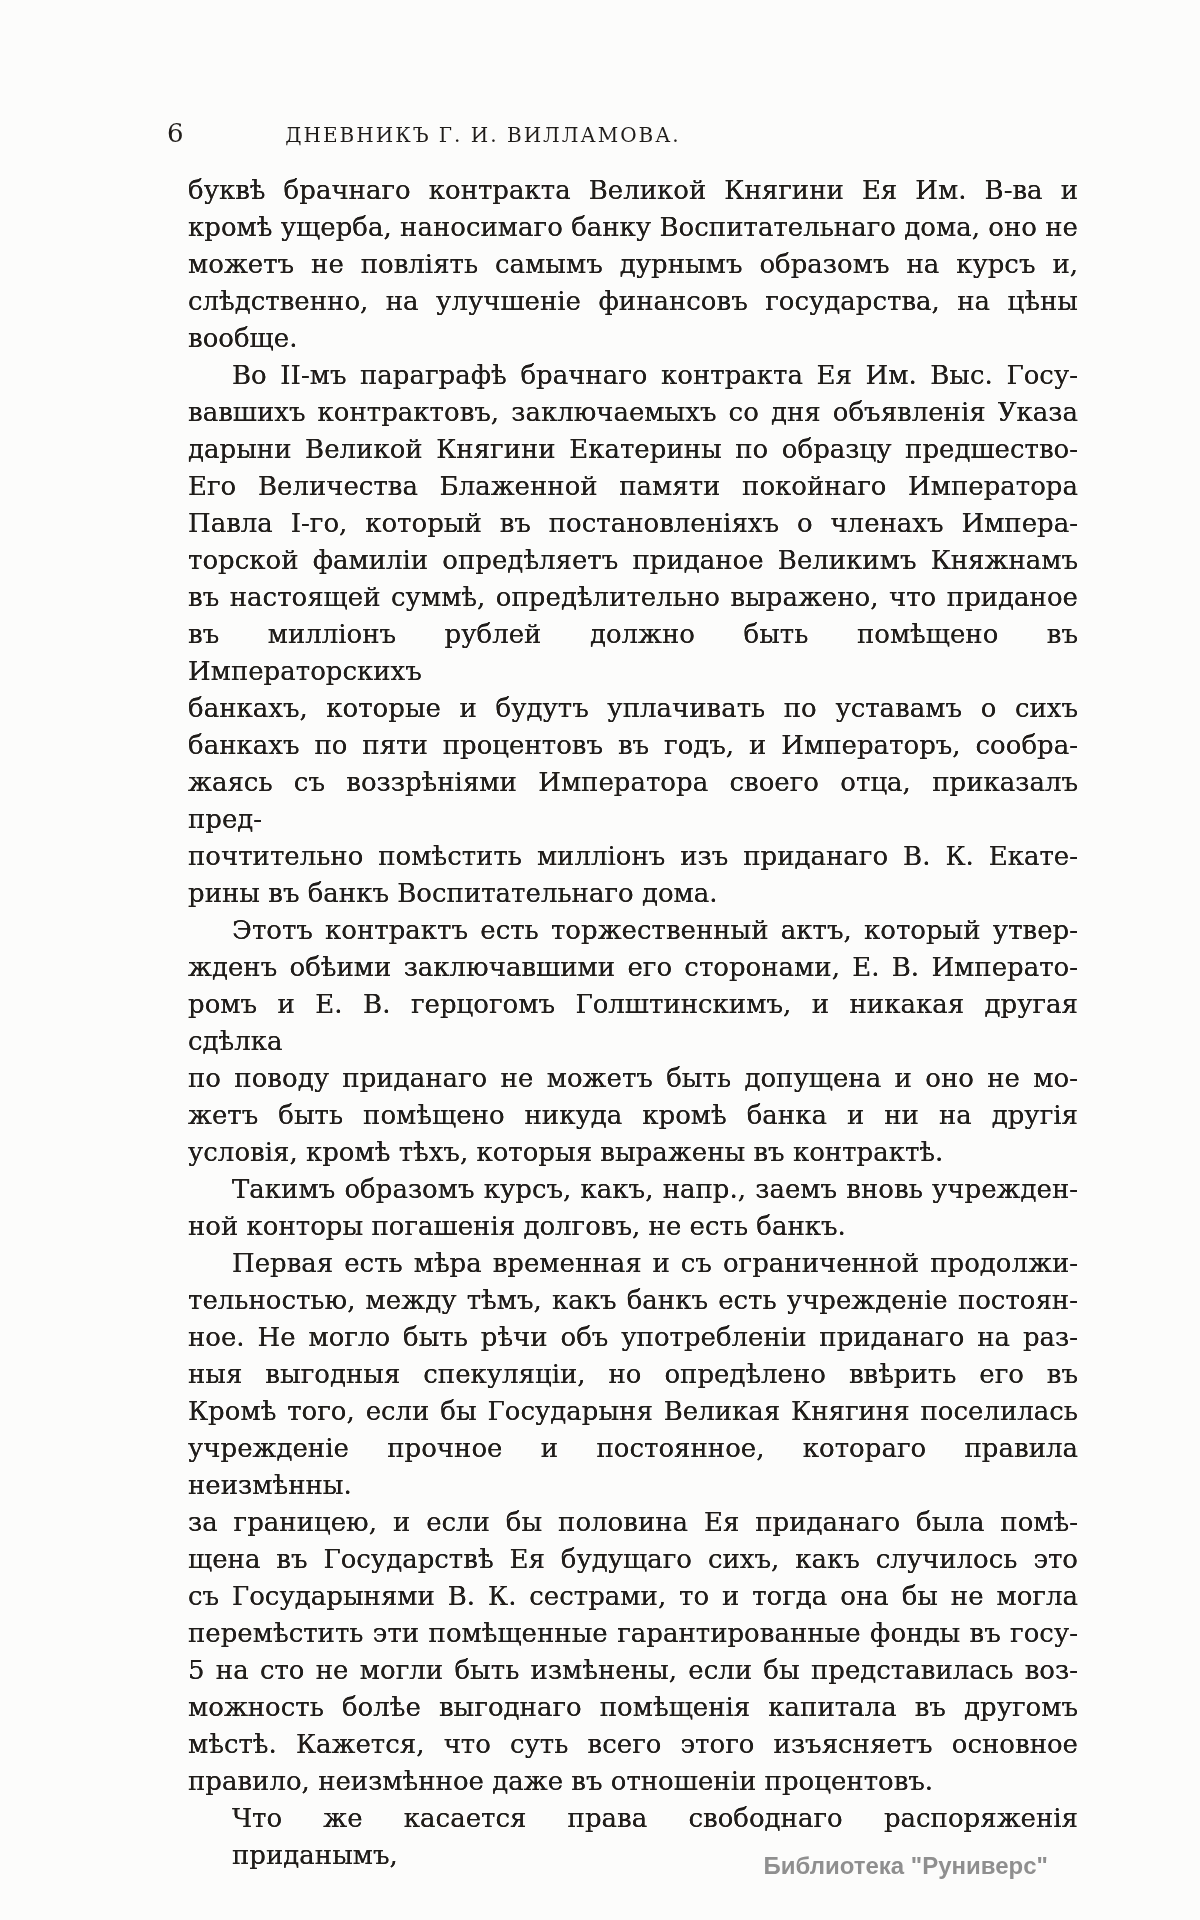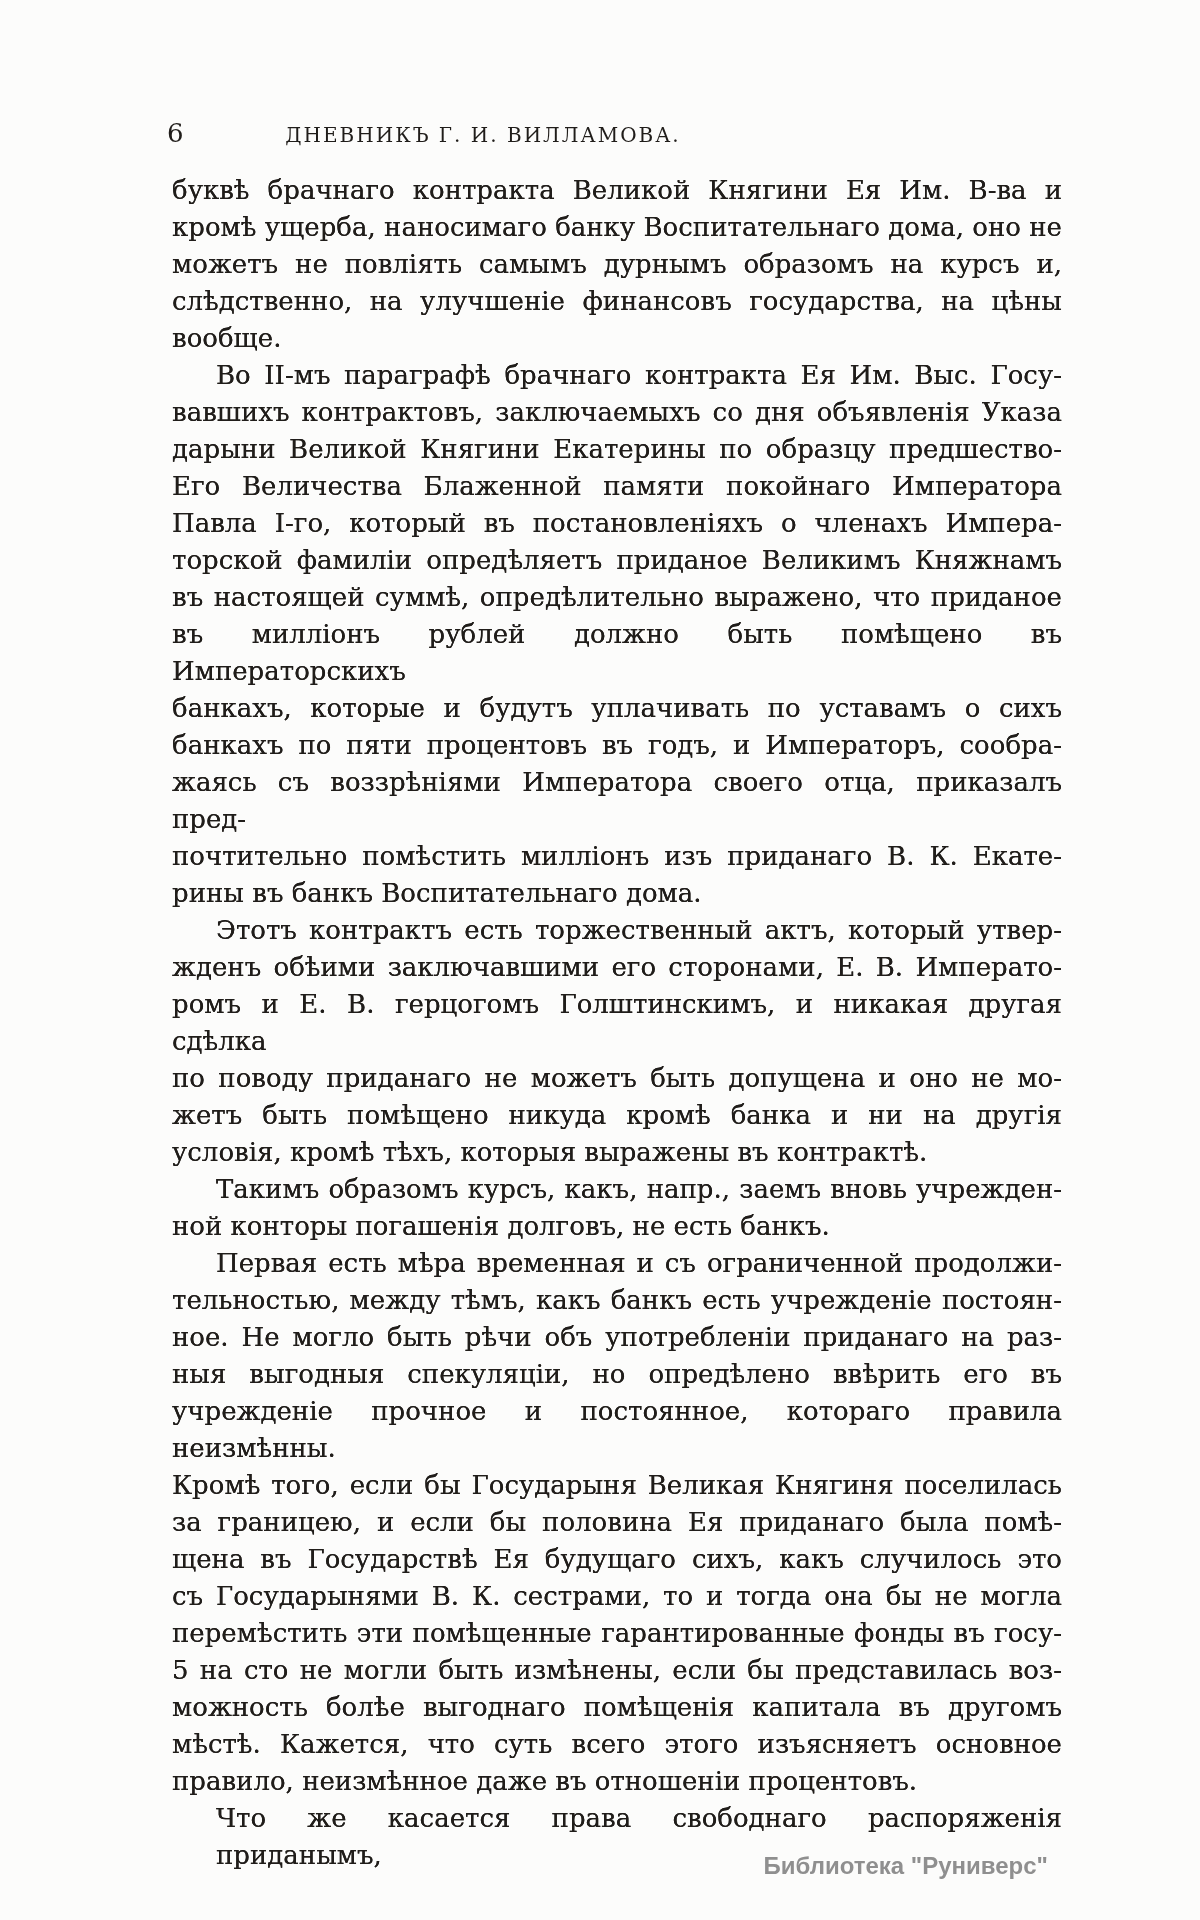--- a/index.html
+++ b/index.html
@@ -33,21 +33,21 @@
     top: 122px;
     transform: translateX(-50%);
     font-size: 20px;
     line-height: 26px;
     letter-spacing: 2px;
     white-space: nowrap;
     text-align: center;
   }
   .text-block {
     position: absolute;
-    left: 172px;
+    left: 188px;
     top: 172px;
     width: 890px;
     font-size: 26px;
     line-height: 37px;
     text-shadow: 0 0 0.4px currentColor;
   }
   .line {
     text-align: justify;
     text-align-last: justify;
     text-justify: inter-word;
@@ -100,22 +100,22 @@
       <div class="line">ромъ и Е. В. герцогомъ Голштинскимъ, и никакая другая сдѣлка</div>
       <div class="line">по поводу приданаго не можетъ быть допущена и оно не мо-</div>
       <div class="line">жетъ быть помѣщено никуда кромѣ банка и ни на другія</div>
       <div class="line para-end">условія, кромѣ тѣхъ, которыя выражены въ контрактѣ.</div>
       <div class="line indent">Такимъ образомъ курсъ, какъ, напр., заемъ вновь учрежден-</div>
       <div class="line para-end">ной конторы погашенія долговъ, не есть банкъ.</div>
       <div class="line indent">Первая есть мѣра временная и съ ограниченной продолжи-</div>
       <div class="line">тельностью, между тѣмъ, какъ банкъ есть учрежденіе постоян-</div>
       <div class="line">ное. Не могло быть рѣчи объ употребленіи приданаго на раз-</div>
       <div class="line">ныя выгодныя спекуляціи, но опредѣлено ввѣрить его въ</div>
+      <div class="line">Кромѣ того, если бы Государыня Великая Княгиня поселилась</div>
       <div class="line">учрежденіе прочное и постоянное, котораго правила неизмѣнны.</div>
-      <div class="line">Кромѣ того, если бы Государыня Великая Княгиня поселилась</div>
       <div class="line">за границею, и если бы половина Ея приданаго была помѣ-</div>
       <div class="line">щена въ Государствѣ Ея будущаго сихъ, какъ случилось это</div>
       <div class="line">съ Государынями В. К. сестрами, то и тогда она бы не могла</div>
       <div class="line">перемѣстить эти помѣщенные гарантированные фонды въ госу-</div>
       <div class="line">5 на сто не могли быть измѣнены, если бы представилась воз-</div>
       <div class="line">можность болѣе выгоднаго помѣщенія капитала въ другомъ</div>
       <div class="line">мѣстѣ. Кажется, что суть всего этого изъясняетъ основное</div>
       <div class="line para-end">правило, неизмѣнное даже въ отношеніи процентовъ.</div>
       <div class="line indent">Что же касается права свободнаго распоряженія приданымъ,</div>
     </div>

